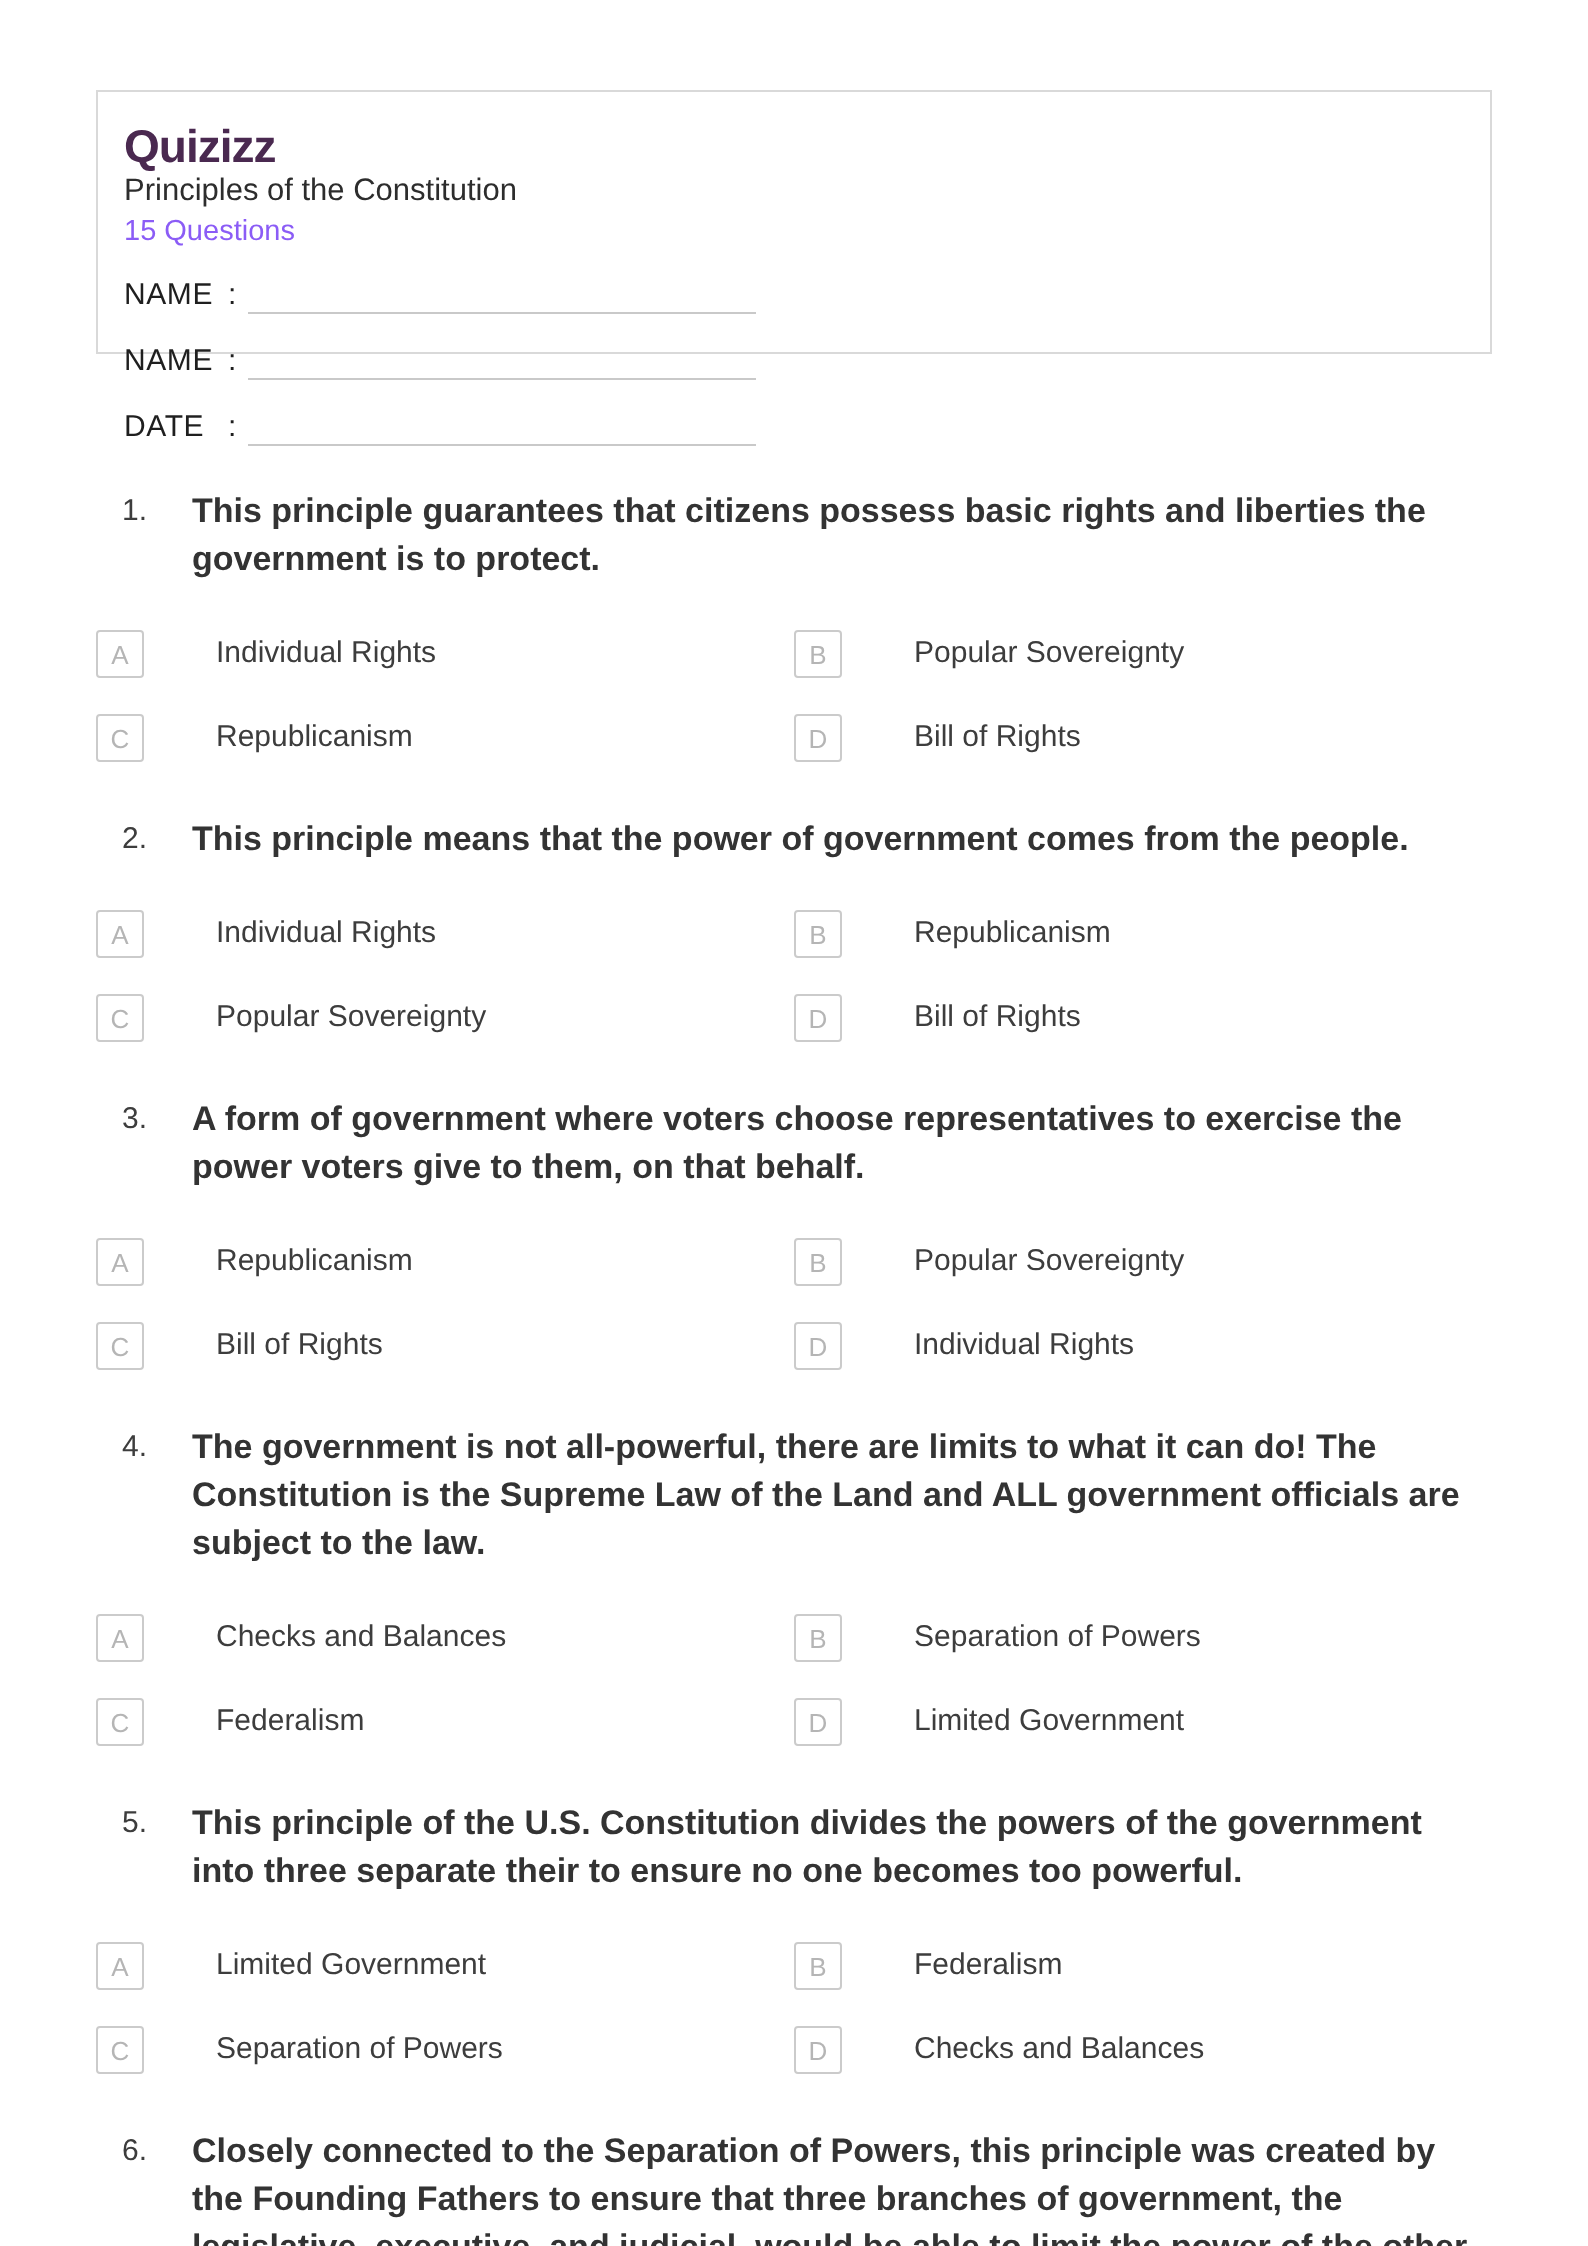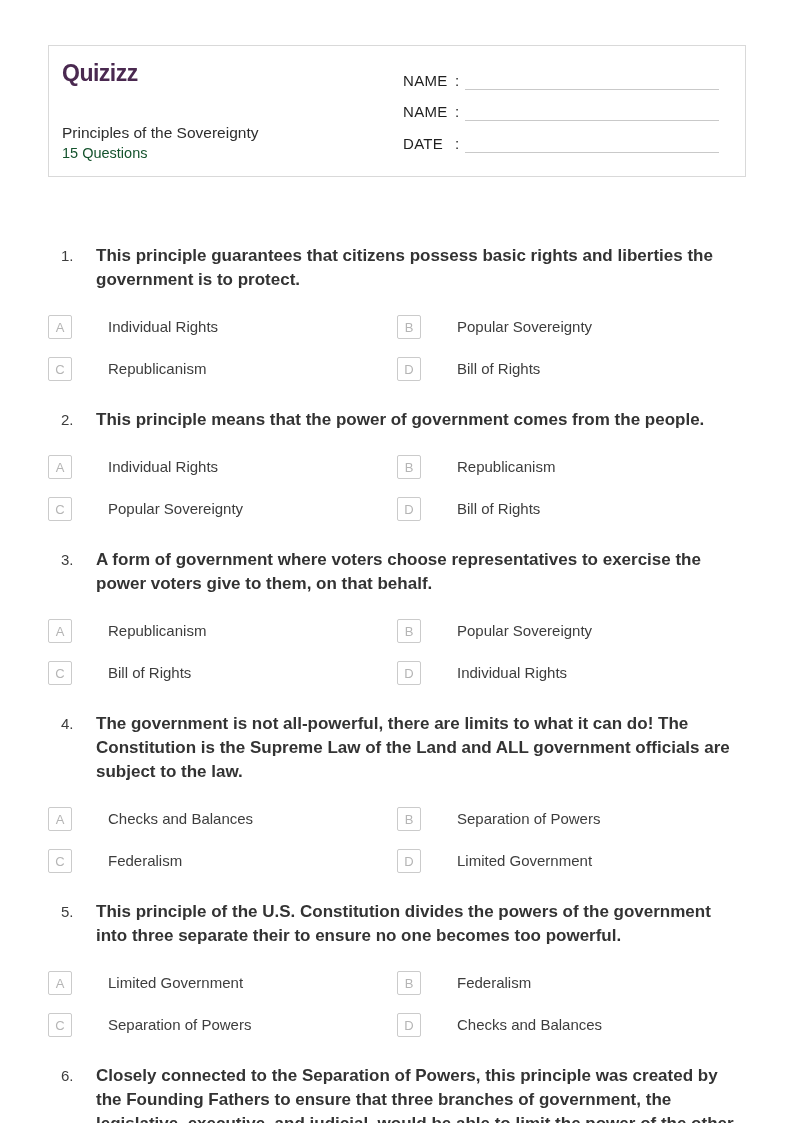--- a/index.html
+++ b/index.html
@@ -14,34 +14,35 @@
   }
   
   .header-card {
     margin: 45px 48px 0 48px;
     height: 132px;
     box-sizing: border-box;
     border: 1px solid #d9d9d9;
     display: flex;
     justify-content: space-between;
     padding: 14px 26px 13px 13px;
+    flex-direction: column;
   }
   .header-left {
     display: flex;
     flex-direction: column;
     justify-content: space-between;
   }
   .logo {
     font-size: 23px;
     font-weight: 800;
     letter-spacing: -0.5px;
     line-height: 26px;
   }
   .title { font-size: 15.5px; color: #2d2d2d; line-height: 20px; }
-  .subtitle { font-size: 14.5px; color: #14532d; line-height: 20px; }
+  .subtitle { font-size: 14.5px; color: #8b5cf6; line-height: 20px; }
   .header-right {
     width: 316px;
     display: flex;
     flex-direction: column;
     justify-content: flex-start;
     padding-top: 8px;
   }
   .field-row {
     display: flex;
     align-items: flex-end;
@@ -113,21 +114,21 @@
 </style>
 </head>
 <body>
 
 <div class="page">
 
   <div class="header-card">
     <div class="header-left">
       <div class="logo" style="color: rgb(74, 41, 80);">Quizizz</div>
       <div>
-        <div class="title">Principles of the Sovereignty</div>
+        <div class="title">Principles of the Constitution</div>
         <div class="subtitle">15 Questions</div>
       </div>
     </div>
     <div class="header-right">
       <div class="field-row">
         <span class="field-label">NAME</span>
         <span class="field-colon">:</span>
         <span class="field-line"></span>
       </div>
       <div class="field-row">

